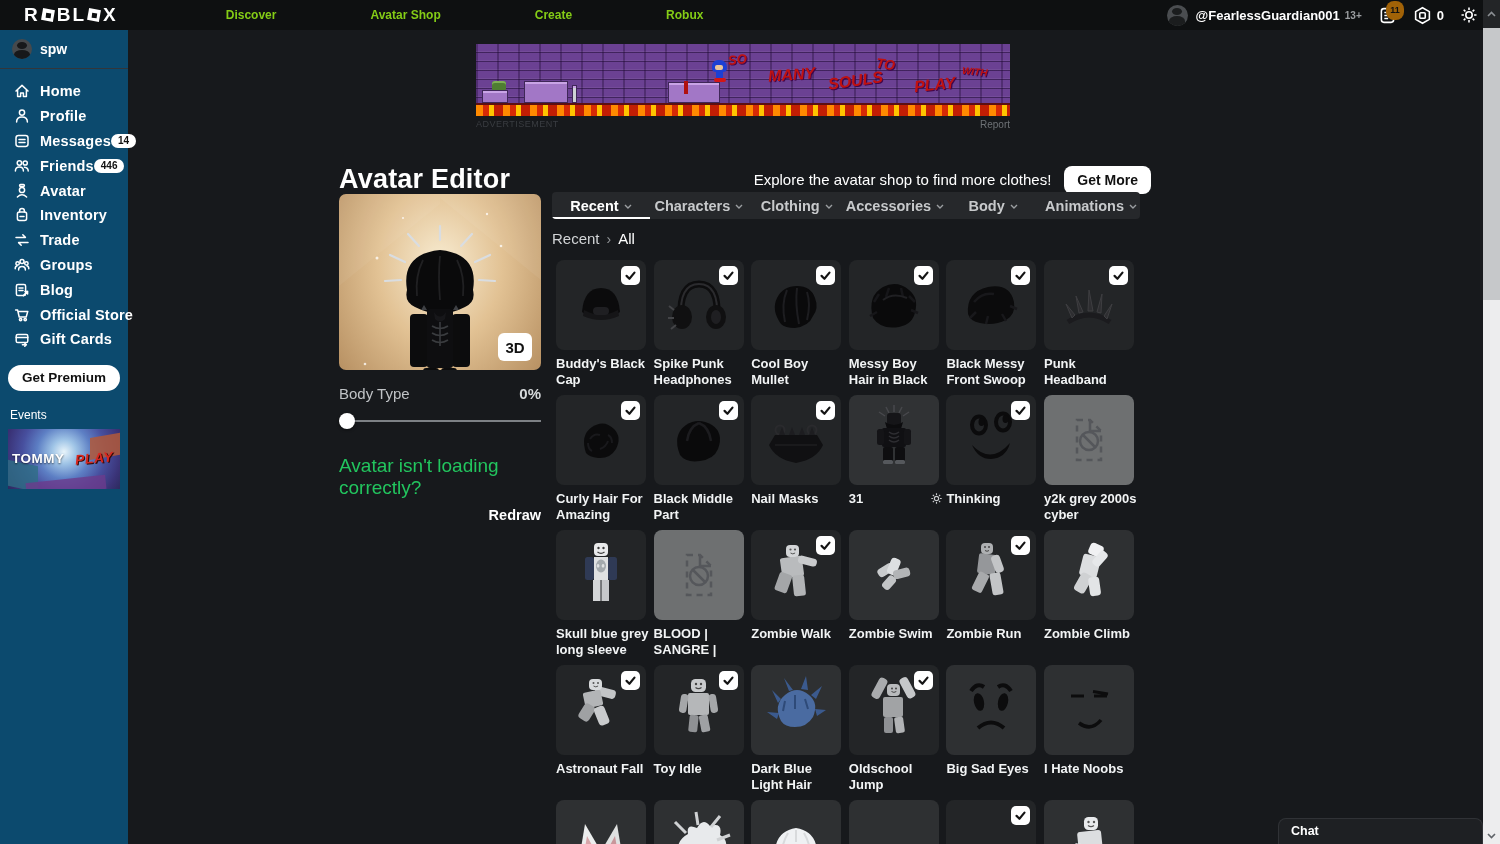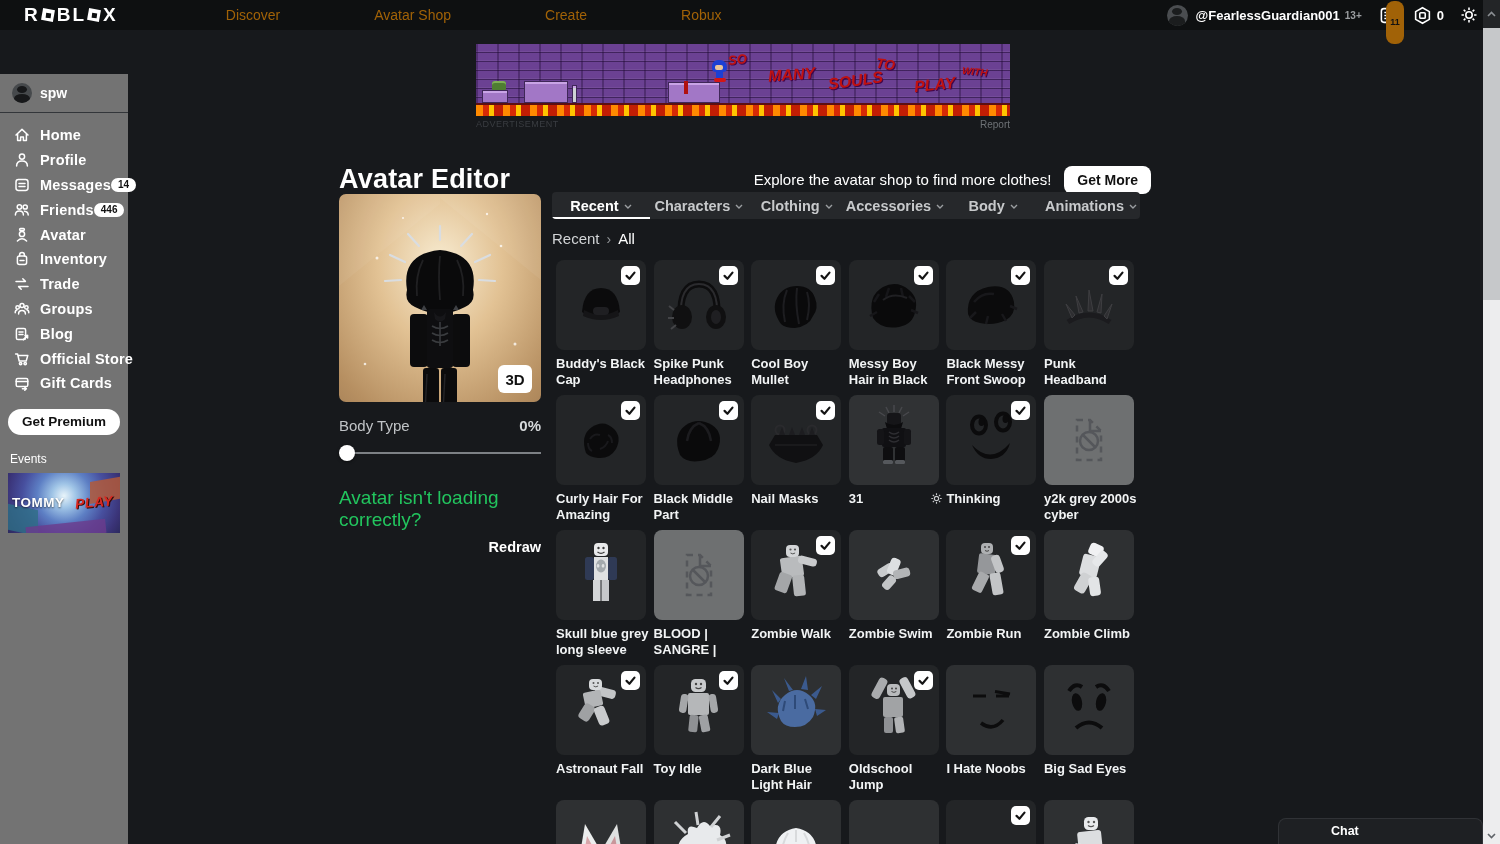--- a/index.html
+++ b/index.html
@@ -7,39 +7,39 @@
     font-family:"Liberation Sans", sans-serif; -webkit-font-smoothing:antialiased; }
 
   
   .navbar { position:absolute; left:0; top:0; width:1500px; height:30px; background:#0e1011;
     display:flex; align-items:center; z-index:30; }
   .logo { display:flex; align-items:center; gap:1px; margin-left:24px; }
   .logo .lt { color:#fff; font-weight:900; font-size:19px; letter-spacing:1px; }
   .logo .lo { width:12px; height:12px; background:#fff; transform:rotate(10deg); position:relative; margin:0 2px; }
   .logo .lo::after { content:''; position:absolute; inset:3.5px; background:#0e1011; transform:rotate(-3deg); }
   .nav-links { display:flex; margin-left:62px; }
-  .nav-link { color:#a16207; font-weight:400; font-size:14px; padding:0 47px; cursor:pointer; }
+  .nav-link { color:#84cc16; font-weight:700; font-size:12px; padding:0 47px; cursor:pointer; }
   .searchbar { margin-left:-9px; width:370px; height:22px; background:#121415; border:1px solid #3b3e41;
     border-radius:12px; display:flex; align-items:center; padding:0 10px; }
   .searchbar input { background:transparent; border:none; outline:none; color:#d7d9db; font-size:13px;
     margin-left:7px; width:100%; font-family:"Liberation Sans", sans-serif; }
   .searchbar input::placeholder { color:#8b8e91; }
   .nav-right { margin-left:auto; display:flex; align-items:center; margin-right:22px; }
   .nav-avatar { width:21px; height:21px; border-radius:50%; background:#4a4d50; overflow:hidden; position:relative; }
   .nav-avatar::before { content:''; position:absolute; left:5.5px; top:3px; width:10px; height:7px; border-radius:50%; background:#1b1d1e; }
   .nav-avatar::after { content:''; position:absolute; left:2.5px; top:11px; width:16px; height:10px; border-radius:50% 50% 0 0; background:#1b1d1e; }
   .nav-username { color:#fff; font-weight:700; font-size:13px; margin-left:8px; }
   .nav-age { color:#9a9da0; font-size:10px; font-weight:700; margin-left:5px; }
   .nav-ico { position:relative; margin-left:16px; cursor:pointer; display:flex; align-items:center; }
   .nav-badge { position:absolute; top:-5px; right:-7px; background:#a16207; color:#111; font-size:9px; font-weight:700;
-    border-radius:8px; padding:17px 4px; line-height:1.1; }
+    border-radius:8px; padding:5px 4px; line-height:1.1; }
   .robux-amt { color:#fff; font-weight:700; font-size:13px; margin-left:5px; }
 
   
-  .sidebar { position:absolute; left:0; top:30px; width:128px; bottom:0; background:#737373; z-index:20;margin-top:44px; }
+  .sidebar { position:absolute; left:0; top:30px; width:128px; bottom:0; background:#0c4a6e; z-index:20; }
   .side-user { display:flex; align-items:center; gap:8px; padding:9px 12px 9px 12px; border-bottom:1px solid #33363a; }
   .side-user .sa { width:20px; height:20px; border-radius:50%; background:#46494c; position:relative; overflow:hidden; }
   .side-user .sa::before { content:''; position:absolute; left:5px; top:3px; width:10px; height:7px; border-radius:50%; background:#17181a; }
   .side-user .sa::after { content:''; position:absolute; left:2px; top:11px; width:16px; height:9px; border-radius:50% 50% 0 0; background:#17181a; }
   .side-user .sn { color:#fff; font-weight:700; font-size:14px; }
   .side-menu { margin-top:10px; }
   .side-item { display:flex; align-items:center; height:24.8px; padding-left:13px; cursor:pointer; }
   .side-item svg { flex:0 0 18px; }
   .side-item .sl { color:#fff; font-weight:700; font-size:14.5px; margin-left:9px; letter-spacing:.2px; white-space:nowrap; }
   .side-badge { margin-left:auto; margin-right:9px; background:#fff; color:#111; font-size:10px; font-weight:700;
@@ -84,21 +84,21 @@
   
   .ed-header { position:absolute; left:211px; top:134px; width:812px; display:flex; align-items:center; }
   .ed-title { color:#fff; font-weight:800; font-size:27px; letter-spacing:.2px; }
   .ed-sp { flex:1; }
   .promo-text { color:#fff; font-size:15px; margin-right:13px; }
   .getmore-btn { height:28px; padding:0 13px; background:#fff; color:#111; font-weight:700; font-size:14px;
     border:none; border-radius:8px; cursor:pointer; font-family:"Liberation Sans", sans-serif; }
 
   
   .preview-col { position:absolute; left:211px; top:164px; width:202px; }
-  .preview { position:relative; width:202px; height:208px; border-radius:7px; overflow:hidden; }
+  .preview { position:relative; width:202px; height:176px; border-radius:7px; overflow:hidden; }
   .btn-3d { position:absolute; right:9px; bottom:9px; width:34px; height:28px; background:#fff; color:#111;
     font-weight:700; font-size:15px; border:none; border-radius:6px; cursor:pointer; font-family:"Liberation Sans", sans-serif; }
   .bt-row { display:flex; justify-content:space-between; align-items:center; margin-top:15px; }
   .bt-label { color:#c0c3c6; font-size:15px; }
   .bt-value { color:#d6d9db; font-size:15px; font-weight:700; }
   .slider { position:relative; margin-top:11px; height:16px; cursor:pointer; }
   .slider .track { position:absolute; left:0; right:0; top:7px; height:2px; background:#7d8185; }
   .slider .thumb { position:absolute; left:0; top:0; width:16px; height:16px; border-radius:50%; background:#fff; box-shadow:0 1px 3px rgba(0,0,0,.5); }
   .help-text { margin-top:26px; color:#22c55e; font-size:19px; }
   .redraw { margin-top:8px; text-align:right; color:#fff; font-weight:700; font-size:14.5px; cursor:pointer; }
@@ -124,21 +124,21 @@
   .tile.current { background:#303234; }
   .tile.placeholder { background:#6e7071; }
   .cbx { position:absolute; top:6px; right:6px; width:19px; height:19px; background:#fff; border-radius:5px;
     display:flex; align-items:center; justify-content:center; }
   .ilabel { margin-top:6px; display:flex; align-items:flex-start; color:#f2f4f5; font-weight:700; font-size:13px; line-height:16px; min-height:16px; }
   .ilabel .itxt { flex:1; }
   .ilabel .gear { margin-top:1px; margin-left:2px; flex:0 0 13px; cursor:pointer; }
 
   
   .chatbar { position:absolute; right:17px; bottom:0; width:205px; height:26px; background:#1e2023;
-    border:1px solid #303236; border-bottom:none; border-radius:8px 8px 0 0; z-index:40; cursor:pointer;padding-left:40px; }
+    border:1px solid #303236; border-bottom:none; border-radius:8px 8px 0 0; z-index:40; cursor:pointer; }
   .chatbar .cl { color:#fff; font-weight:700; font-size:12.5px; line-height:25px; padding-left:12px; }
   .scrollcol { position:absolute; right:0; top:0; width:17px; height:844px; background:#ededee; z-index:50; }
   .sc-top { position:absolute; top:0; left:0; right:0; height:28px; background:#232527; display:flex; align-items:center; justify-content:center; }
   .sc-thumb { position:absolute; top:28px; left:0; right:0; height:272px; background:#c6c8ca; }
   .sc-bot { position:absolute; bottom:0; left:0; right:0; height:16px; display:flex; align-items:center; justify-content:center; }
 </style>
 </head>
 <body>
 
 <div class="navbar">
@@ -788,37 +788,37 @@
                 <path d="M3.5 9.5 L7.5 13.5 L14.5 5"></path>
               </svg>
             </span></div>
     <div class="ilabel">
             <span class="itxt">Oldschool Jump</span>
           </div>
   </div>
 
   <div class="cell">
     <div class="tile light"><svg width="90" height="90" viewBox="0 0 90 90">
-              <path d="M27 31 h13 M50 31 h13 M49 26.5 l15 2.5" stroke="#0c0c0d" stroke-width="3" fill="none"></path>
-              <path d="M35 58 q12 9 22-3" stroke="#0c0c0d" stroke-width="3.5" fill="none"></path>
-            </svg></div>
-    <div class="ilabel">
-            <span class="itxt">I Hate Noobs</span>
-          </div>
-  </div>
-
-  <div class="cell">
-    <div class="tile light"><svg width="90" height="90" viewBox="0 0 90 90">
               <path d="M25 26 q6-9 13-4 M65 26 q-6-9-13-4" stroke="#0c0c0d" stroke-width="4" fill="none"></path>
               <ellipse cx="33" cy="37" rx="5" ry="9" transform="rotate(-12 33 37)" fill="#0c0c0d"></ellipse>
               <ellipse cx="57" cy="37" rx="5" ry="9" transform="rotate(12 57 37)" fill="#0c0c0d"></ellipse>
               <path d="M32 63 q13-11 26 0" stroke="#0c0c0d" stroke-width="4" fill="none"></path>
             </svg></div>
     <div class="ilabel">
             <span class="itxt">Big Sad Eyes</span>
+          </div>
+  </div>
+
+  <div class="cell">
+    <div class="tile light"><svg width="90" height="90" viewBox="0 0 90 90">
+              <path d="M27 31 h13 M50 31 h13 M49 26.5 l15 2.5" stroke="#0c0c0d" stroke-width="3" fill="none"></path>
+              <path d="M35 58 q12 9 22-3" stroke="#0c0c0d" stroke-width="3.5" fill="none"></path>
+            </svg></div>
+    <div class="ilabel">
+            <span class="itxt">I Hate Noobs</span>
           </div>
   </div>
 
   <div class="cell">
     <div class="tile light"><svg width="90" height="90" viewBox="0 0 90 90">
               <path d="M20 78 L29 24 L50 60 Z" fill="#eceeee"></path>
               <path d="M26 66 L31 36 L43 58 Z" fill="#d8a6aa"></path>
               <path d="M70 78 L61 24 L40 60 Z" fill="#dfe1e1"></path>
               <path d="M64 66 L59 36 L47 58 Z" fill="#c9969a"></path>
             </svg></div>

